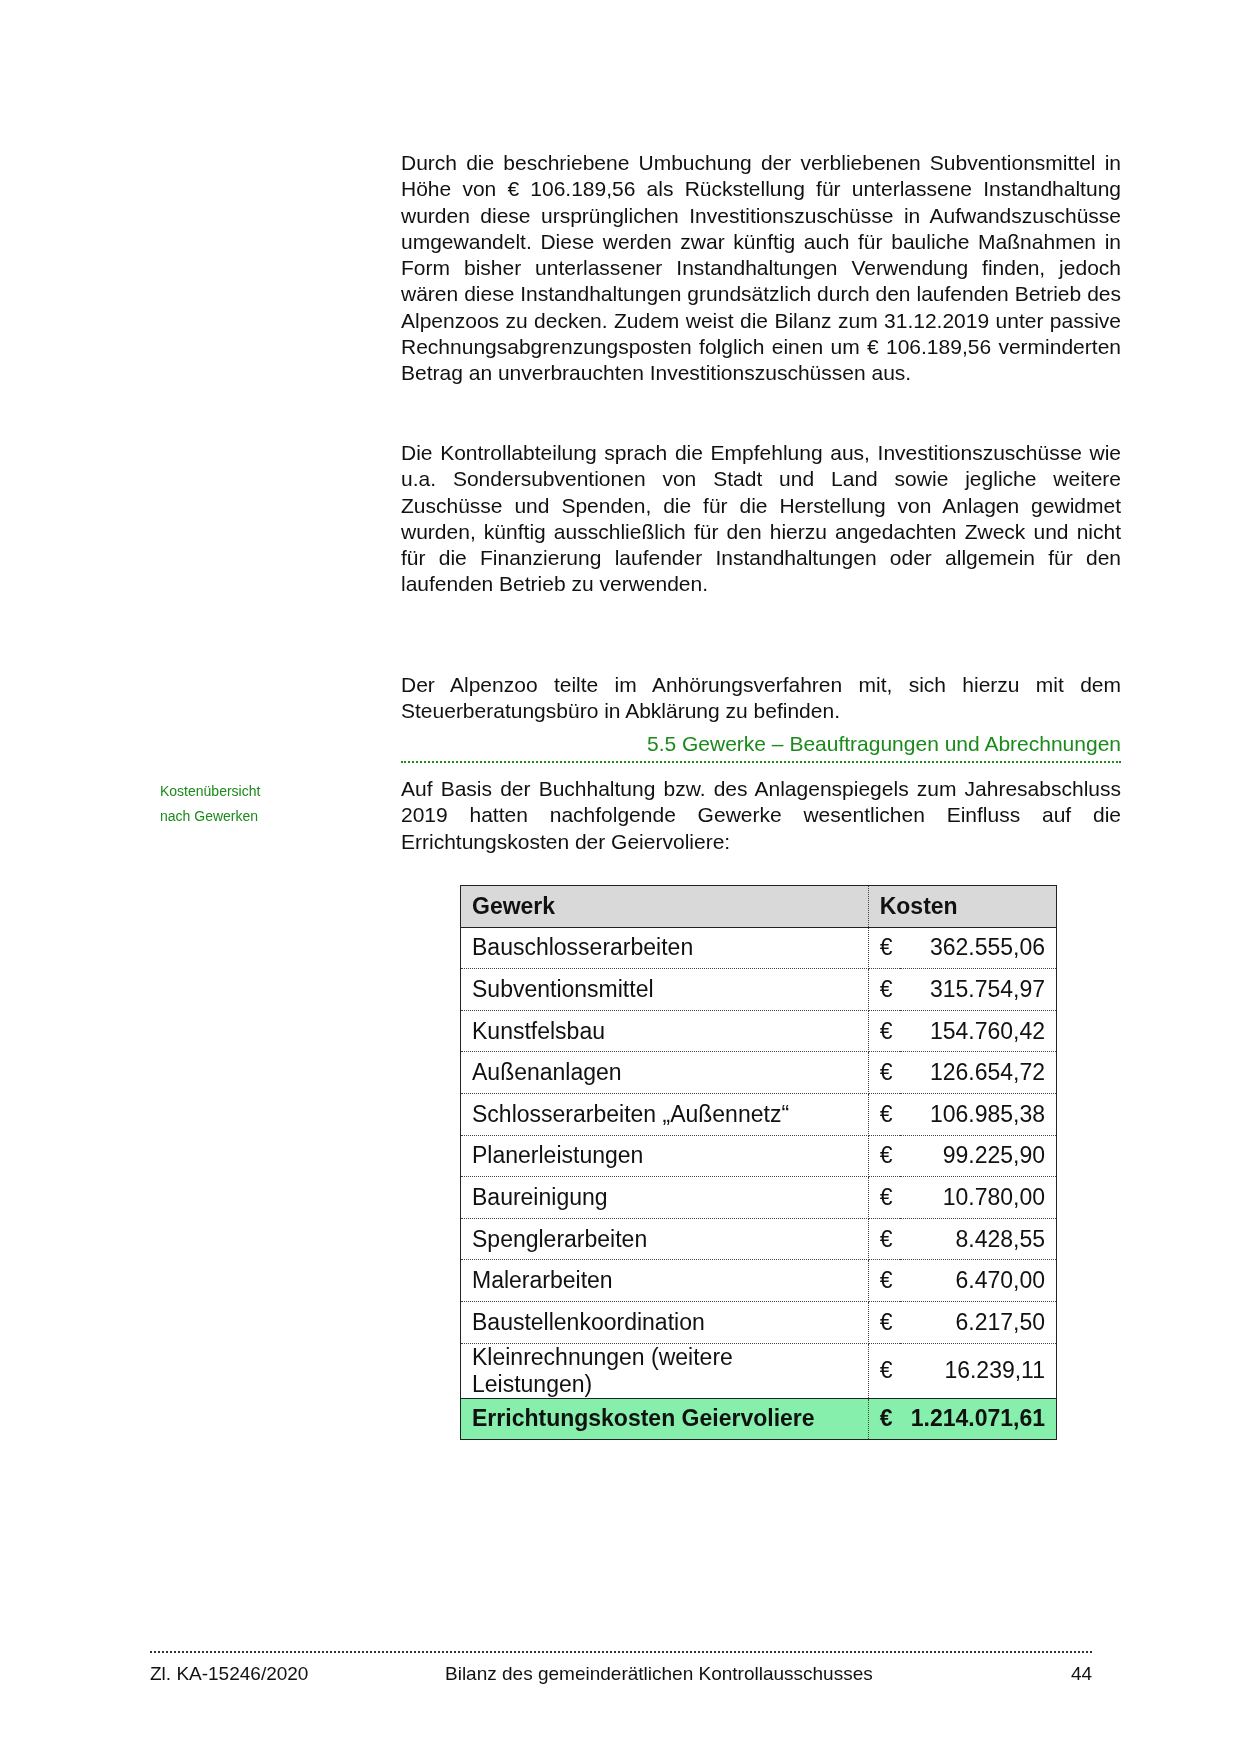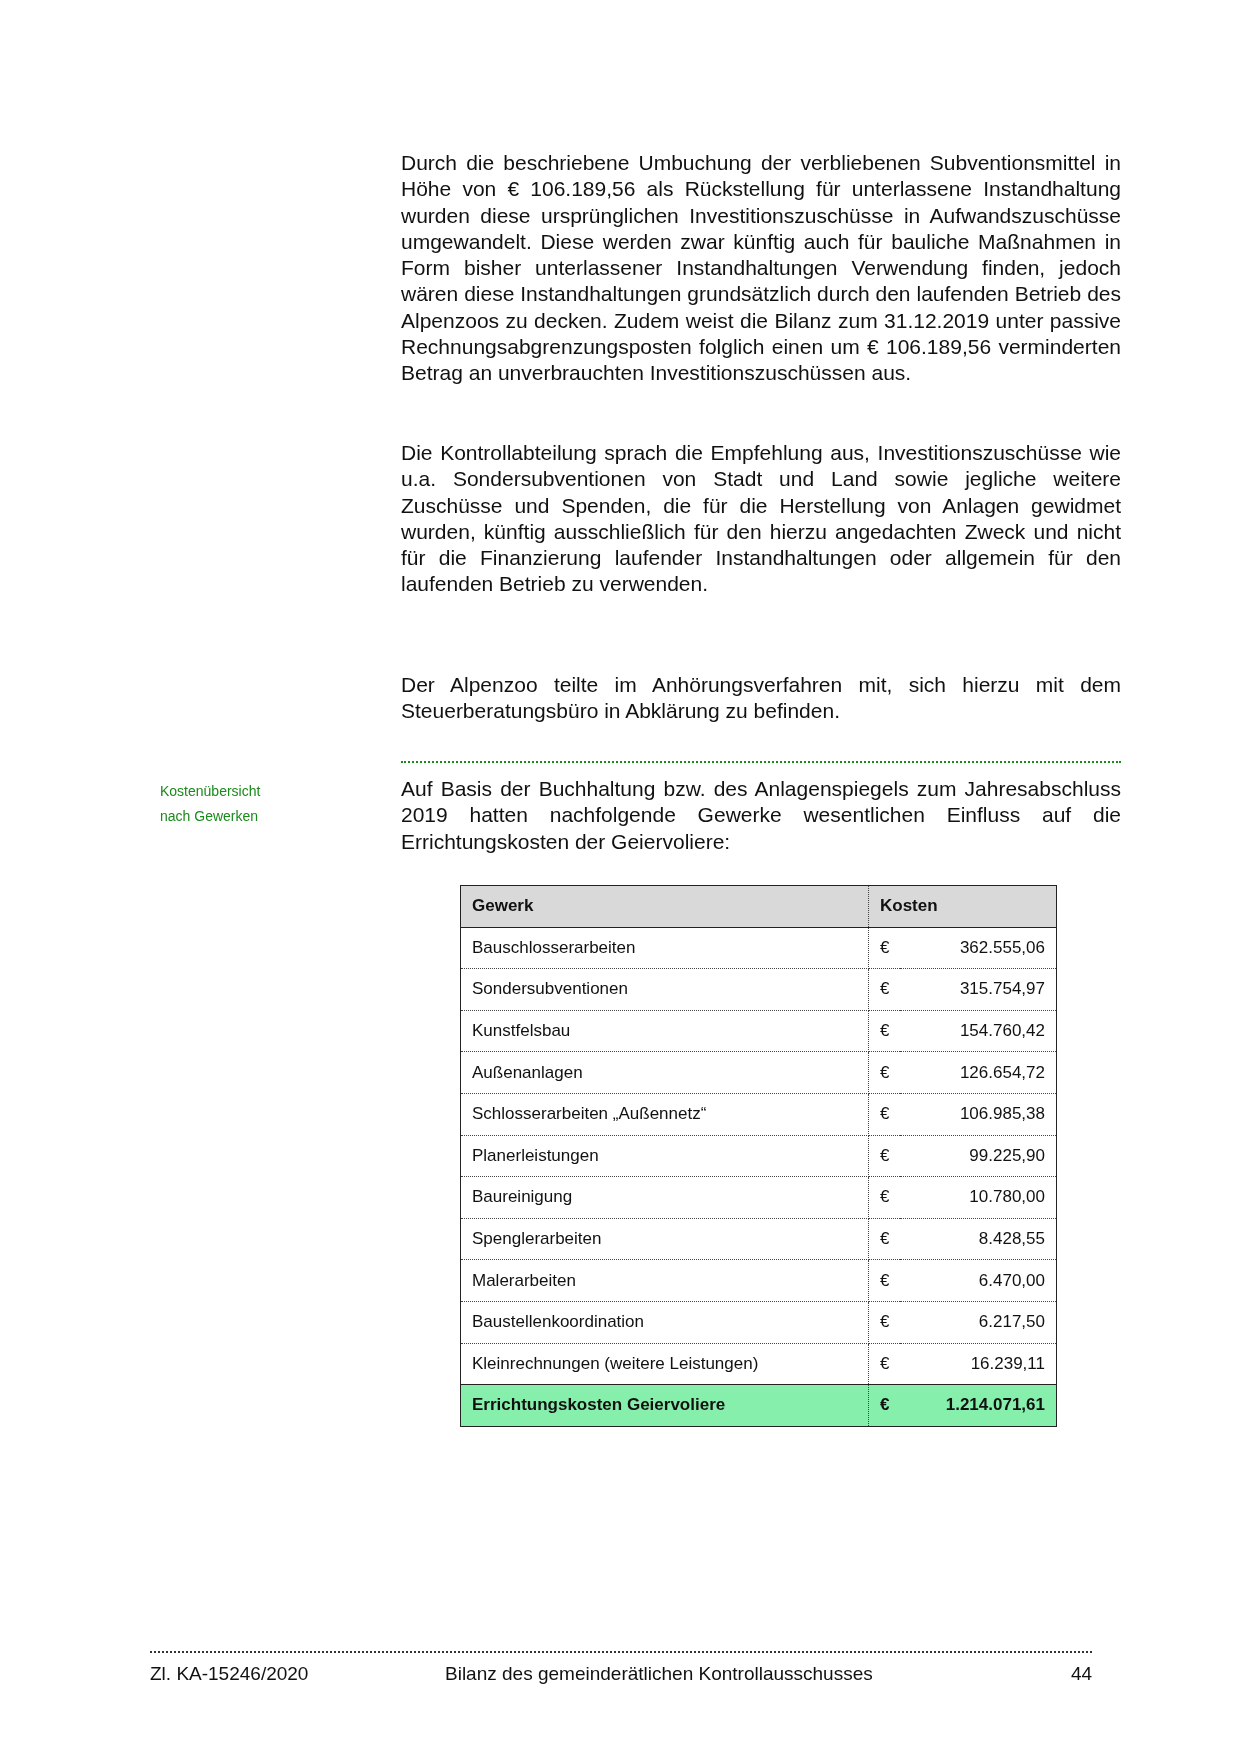--- a/index.html
+++ b/index.html
@@ -12,21 +12,21 @@
   #p2 { top: 440px; }
   #p3 { top: 640px; margin-top: 32px; }
 
   .section-heading { position: absolute; left: 401px; top: 731px; width: 720px; text-align: right; color: #1a8a1a; font-size: 21px; line-height: 26px; }
   .section-rule { position: absolute; left: 401px; top: 761px; width: 720px; border-top: 2px dotted #1a8a1a; height: 0; }
 
   .margin-note { position: absolute; left: 160px; top: 779px; width: 200px; color: #1a8a1a; font-size: 14px; line-height: 25px; }
 
   #p4 { top: 776px; }
 
-  table.costs { position: absolute; left: 460px; top: 885px; width: 597px; border-collapse: collapse; font-size: 17px; border: 1.5px solid #222; }
+  table.costs { position: absolute; left: 460px; top: 885px; width: 597px; border-collapse: collapse; font-size: 23px; border: 1.5px solid #222; }
   table.costs th, table.costs td { height: 40.6px; padding: 0 11px; border-bottom: 1px dotted #444; text-align: left; }
   table.costs th { background: #d9d9d9; font-weight: bold; border-bottom: 1.5px solid #222; }
   table.costs td.name { width: 385px; border-right: 1px dotted #444; }
   table.costs th.name { width: 385px; border-right: 1px dotted #444; }
   table.costs td.cur { width: 20px; padding-right: 0; }
   table.costs td.val { text-align: right; }
   table.costs tr.total td { background: #86efac; font-weight: bold; border-top: 1.5px solid #222; border-bottom: none; }
 
   .footer-rule { position: absolute; left: 150px; top: 1651px; width: 942px; border-top: 2px dotted #333; height: 0; }
   .footer { position: absolute; top: 1662px; font-size: 19px; line-height: 24px; }
@@ -44,20 +44,21 @@
   </div>
 
   <div class="para" id="p2">
     <p>Die Kontrollabteilung sprach die Empfehlung aus, Investitionszuschüsse wie u.a. Sondersubventionen von Stadt und Land sowie jegliche weitere Zuschüsse und Spenden, die für die Herstellung von Anlagen gewidmet wurden, künftig ausschließlich für den hierzu angedachten Zweck und nicht für die Finanzierung laufender Instandhaltungen oder allgemein für den laufenden Betrieb zu verwenden.</p>
   </div>
 
   <div class="para" id="p3">
     <p>Der Alpenzoo teilte im Anhörungsverfahren mit, sich hierzu mit dem Steuerberatungsbüro in Abklärung zu befinden.</p>
   </div>
 
+  <div class="section-heading">5.5  Gewerke – Beauftragungen und Abrechnungen</div>
   <div class="section-rule"></div>
 
   <div class="margin-note">
     <div>Kostenübersicht</div>
     <div>nach Gewerken</div>
   </div>
 
   <div class="para" id="p4">
     <p>Auf Basis der Buchhaltung bzw. des Anlagenspiegels zum Jahresabschluss 2019 hatten nachfolgende Gewerke wesentlichen Einfluss auf die Errichtungskosten der Geiervoliere:</p>
   </div>
@@ -69,21 +70,21 @@
         <th colspan="2">Kosten</th>
       </tr>
     </thead>
     <tbody id="cost-body">
         <tr>
           <td class="name">Bauschlosserarbeiten</td>
           <td class="cur">€</td>
           <td class="val">362.555,06</td>
         </tr>
         <tr>
-          <td class="name">Sondersubventionen</td>
+          <td class="name">Subventionsmittel</td>
           <td class="cur">€</td>
           <td class="val">315.754,97</td>
         </tr>
         <tr>
           <td class="name">Kunstfelsbau</td>
           <td class="cur">€</td>
           <td class="val">154.760,42</td>
         </tr>
         <tr>
           <td class="name">Außenanlagen</td>

